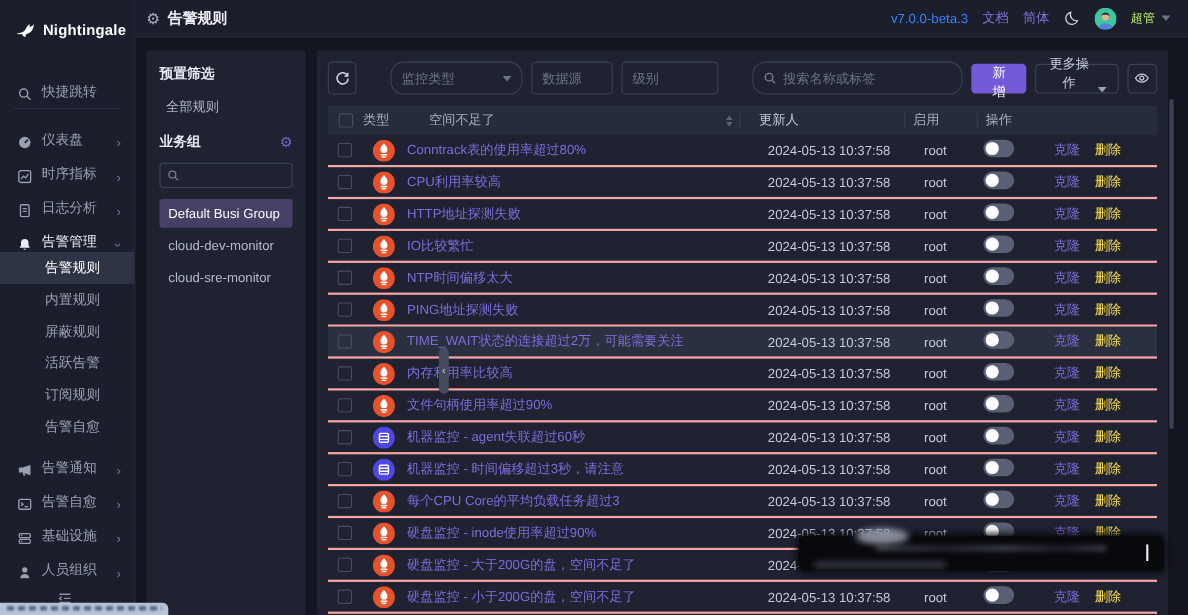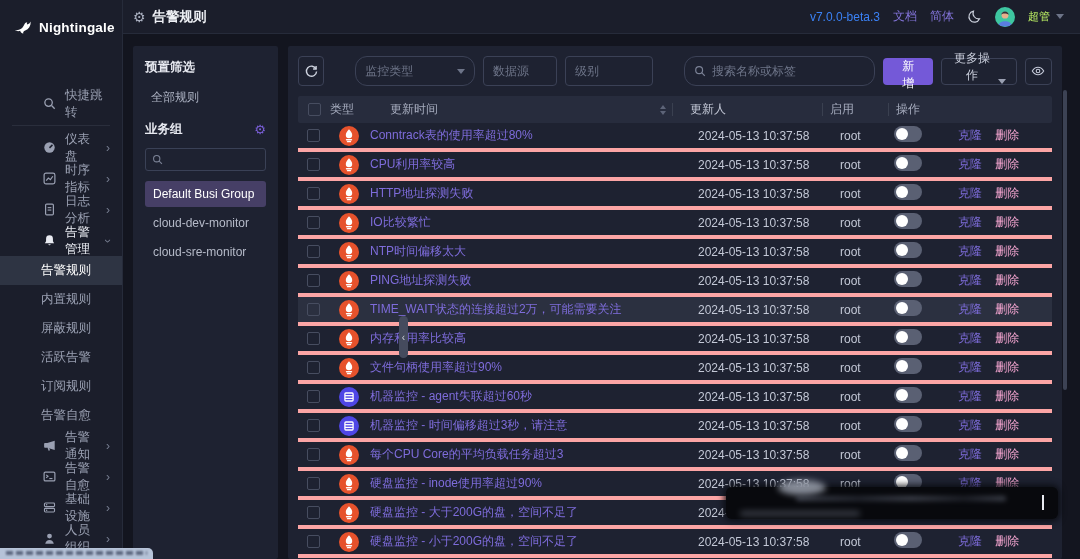--- a/index.html
+++ b/index.html
@@ -2,25 +2,25 @@
 <html><head>
 <meta charset="utf-8">
 <style>
   * { box-sizing: border-box; margin: 0; padding: 0; }
   html,body { width:1080px; height:559px; overflow:hidden; }
   body { background:#13151f; font-family:"Liberation Sans","DejaVu Sans",sans-serif; position:relative; color:#c3c8d6; }
 
   .app { display:flex; width:1080px; height:559px; }
 
   
-  .sidebar { width:123px; flex-shrink:0; background:#1b1e2b; border-right:1px solid #262b3a; display:flex; flex-direction:column;gap:27px; }
+  .sidebar { width:123px; flex-shrink:0; background:#1b1e2b; border-right:1px solid #262b3a; display:flex; flex-direction:column; }
   .logo { display:flex; align-items:center; gap:5px; padding:15px 6px 16px 10px; }
   .brand { color:#fff; font-weight:bold; font-size:13.5px; letter-spacing:.2px; }
   .nav { flex:1; padding-top:6px; }
-  .nav-item { height:31px; display:flex; align-items:center; gap:9px; padding:0 12px 0 16px; color:#9aa0b2; font-size:12.5px; cursor:pointer;margin-left:27px; }
+  .nav-item { height:31px; display:flex; align-items:flex-end; gap:9px; padding:0 12px 0 16px; color:#9aa0b2; font-size:12.5px; cursor:pointer; }
   .nav-item.expanded { color:#e9ebf2; }
   .nav-item .nicon { display:inline-flex; color:#9aa0b2; }
   .nav-item.expanded .nicon { color:#e9ebf2; }
   .chev { margin-left:auto; color:#767d90; font-size:12px; line-height:1; display:inline-block; }
   .chev.down { transform:rotate(90deg); }
   .nav-divider { height:1px; background:#2a2e3c; margin:6px 12px; }
   .nav-sub { height:29px; display:flex; align-items:center; padding-left:41px; color:#9aa0b2; font-size:12.5px; cursor:pointer; }
   .nav-sub.active { background:#2e3443; color:#ffffff; }
   .sidebar-bottom { margin-top:auto; padding:10px 0 13px 52px; color:#8d93a5; }
 
@@ -75,31 +75,31 @@
   .th { display:flex; align-items:center; height:100%; padding-left:2px; position:relative; }
   .th.sep::before { content:""; position:absolute; left:-6px; top:7px; bottom:7px; width:1px; background:#3a4050; }
   .th-time { padding-left:20px; }
   .sort { display:inline-flex; flex-direction:column; gap:2px; margin-left:auto; margin-right:12px; cursor:pointer; }
   .sort i { width:0; height:0; border-left:3.5px solid transparent; border-right:3.5px solid transparent; display:block; }
   .sort .up { border-bottom:4px solid #5d6478; }
   .sort .dn { border-top:4px solid #5d6478; }
   .checkbox { width:13px; height:13px; border:1px solid #474d60; border-radius:2px; display:inline-block; cursor:pointer; }
   .c-check { display:flex; justify-content:center; }
   .rows { flex:1; overflow:hidden; }
-  .trow { height:29px; border-bottom:4px solid #fca5a5; font-size:12px; cursor:pointer; }
+  .trow { height:29px; border-bottom:2px solid #fca5a5; font-size:12px; cursor:pointer; }
   .trow.hl { background:#2b3040; }
   .type-wrap { display:flex; justify-content:center; }
   .rule-name { color:#7e6cdb; text-decoration:none; white-space:nowrap; overflow:hidden; }
   .c-time { padding-left:20px; color:#c3c8d6; }
   .c-user { padding-left:12px; color:#c3c8d6; }
   .switch { width:28px; height:16px; border-radius:8px; background:#5a6073; position:relative; display:inline-block; cursor:pointer; }
   .switch .knob { position:absolute; left:2px; top:2px; width:12px; height:12px; border-radius:50%; background:#fff; }
   .c-ops a { text-decoration:none; cursor:pointer;text-align:center; }
   .op-clone { color:#7e6cdb; margin-right:10px; }
-  .op-del { color:#f9a8d4; }
+  .op-del { color:#fde047; }
 
   
   .collapse-pill { position:absolute; left:276px; top:282px; width:9px; height:42px; background:#454b5e; border-radius:5px; display:flex; align-items:center; justify-content:center; color:#cfd3de; font-size:10px; cursor:pointer; z-index:5; }
 
   
   .vscroll { position:absolute; right:13px; top:90px; width:4px; height:300px; background:#3c4254; border-radius:2px; }
 
   
   .redact { position:absolute; left:726px; top:487px; width:332px; height:32px; background:#08090d; border-radius:6px; z-index:8; box-shadow:0 0 6px 2px rgba(8,9,13,.85); }
   .redact .blob { position:absolute; left:52px; top:-7px; width:48px; height:15px; border-radius:50%; background:#9aa0ad; filter:blur(3px); opacity:.85; }
@@ -353,21 +353,21 @@
               </span>
           </button>
         </div>
 
         <div class="thead grid-cols">
           <span class="th c-check">
               <span class="checkbox"></span>
             </span>
           <span class="th">类型</span>
           <span class="th th-time">
-              <span>更新时间</span>
+              <span>空间不足了</span>
               <span class="sort">
                 <i class="up"></i>
                 <i class="dn"></i>
               </span>
             </span>
           <span class="th sep c-user">更新人</span>
           <span class="th sep">启用</span>
           <span class="th sep">操作</span>
         </div>
 

